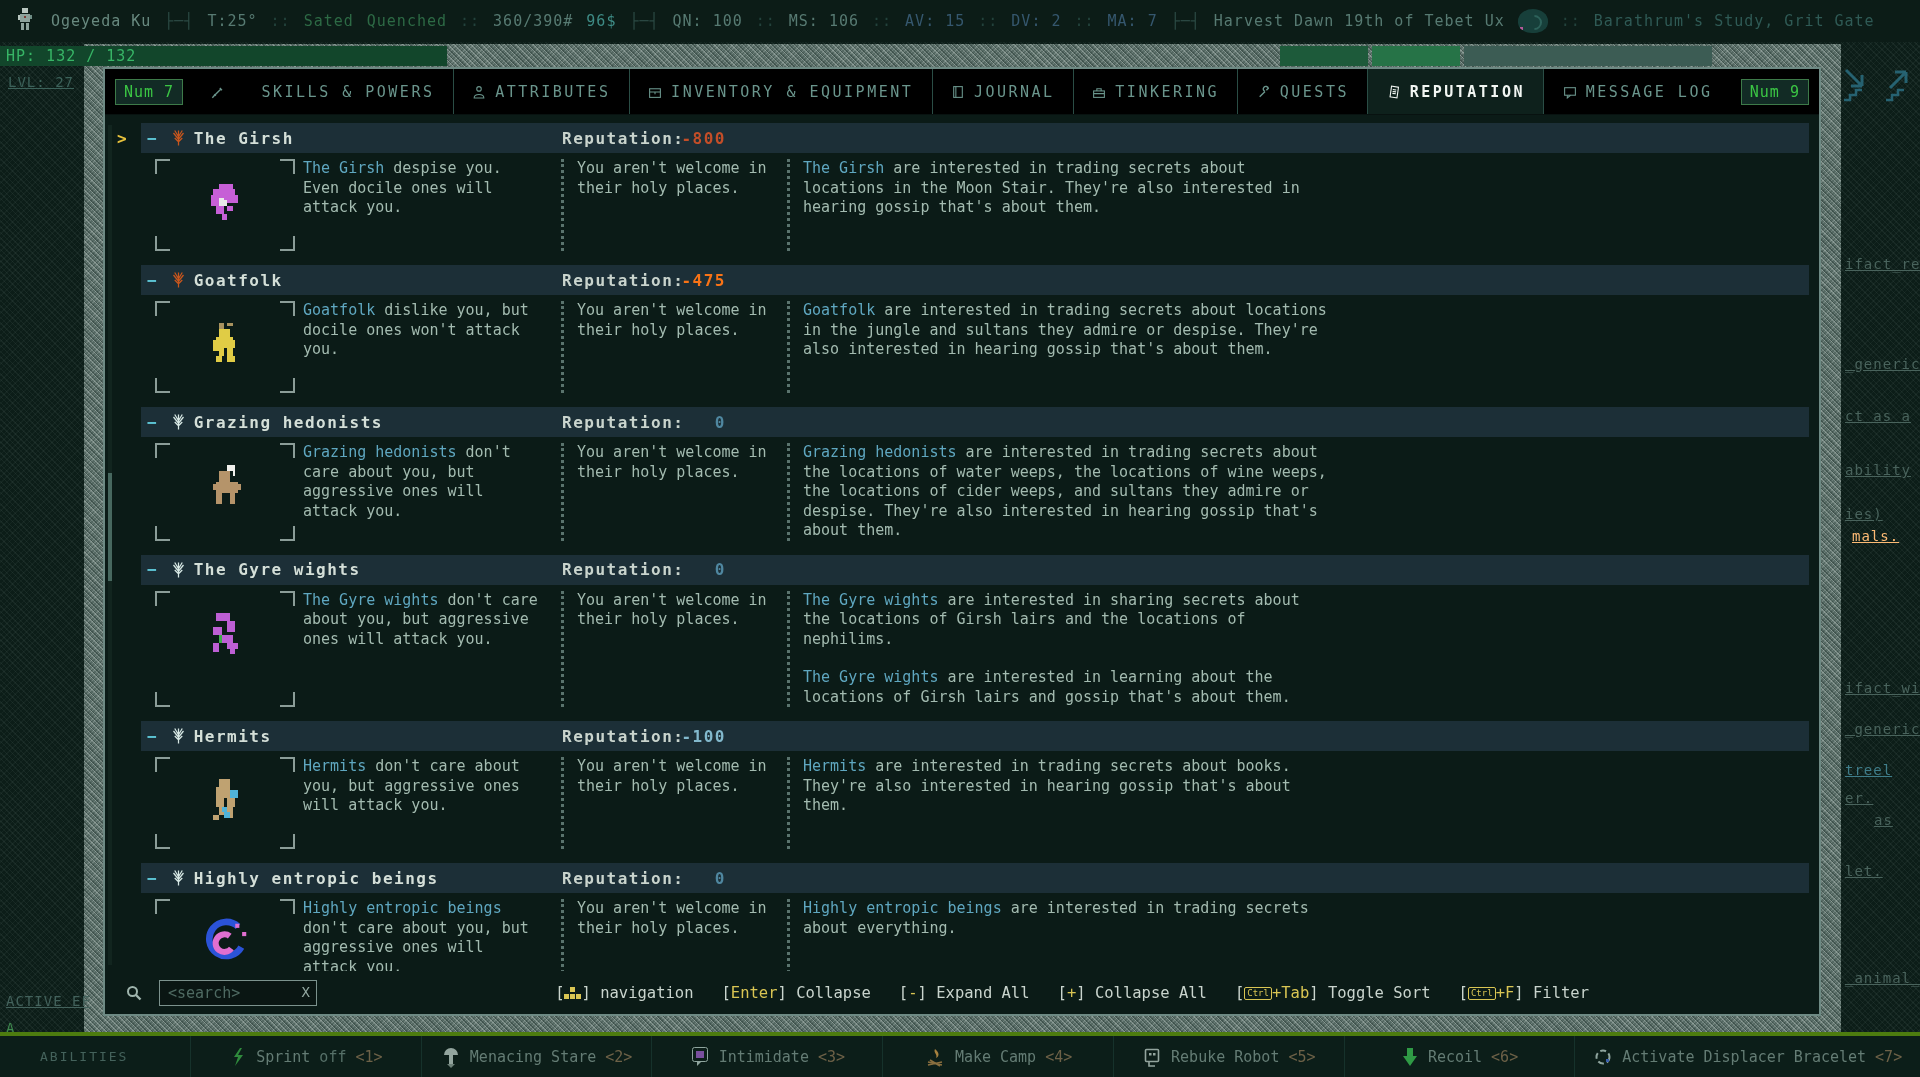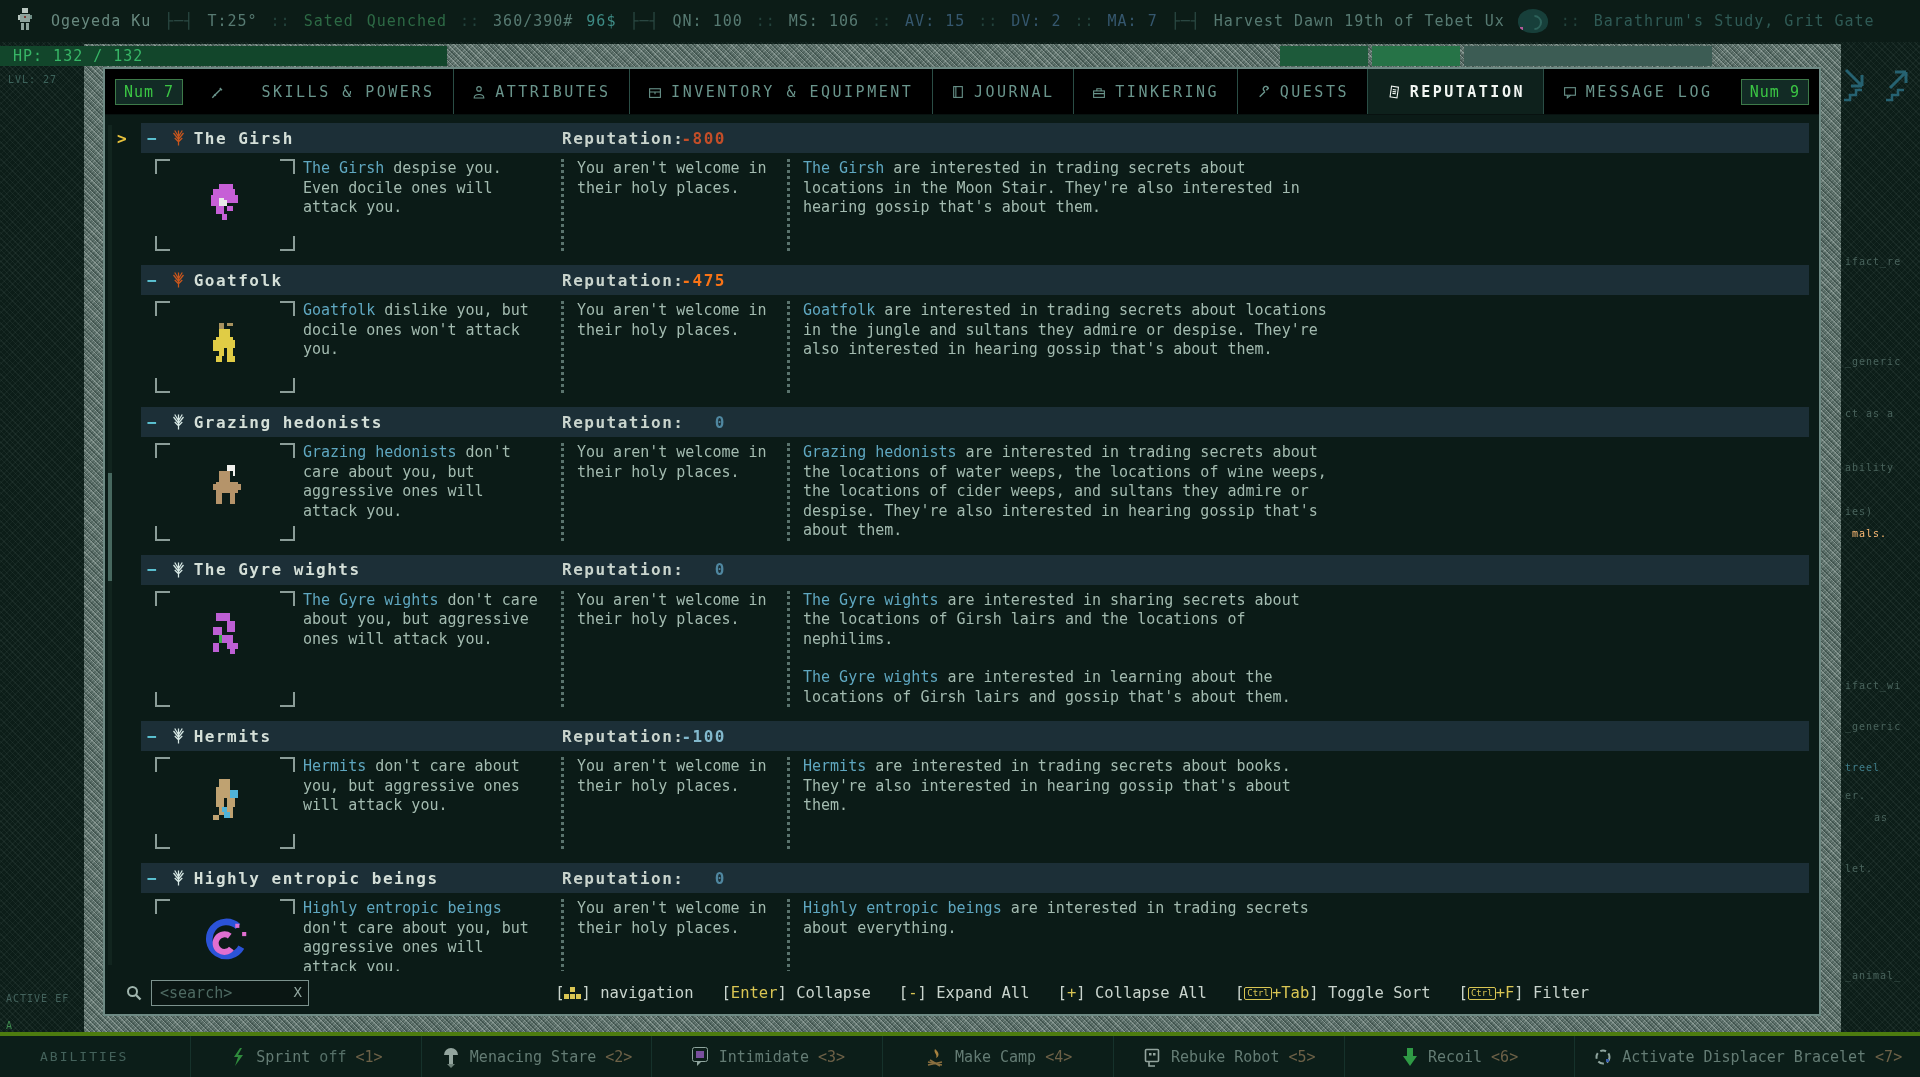--- a/index.html
+++ b/index.html
@@ -25,24 +25,24 @@
   .tb-green{color:#2d6a45;}
   .tb-money{color:#3e8b85;}
   .tb-blue{color:#35576e;}
   .tb-loc{color:#2f5a55;}
   .moon{position:relative;width:30px;height:24px;border-radius:50% 50% 45% 45%;background:#173f3a;overflow:hidden;}
   .moon i{position:absolute;left:9px;top:6px;width:11px;height:11px;border-radius:50%;
           border:2px solid #2d625a;border-left-color:transparent;border-bottom-color:transparent;transform:rotate(45deg);}
   .moon b{position:absolute;left:2px;bottom:3px;width:3px;height:3px;background:#b45a9a;}
   
   .hpbar{position:absolute;left:0;top:46px;width:447px;height:20px;background:#12462b;
-    color:#37b566;font-size:15px;letter-spacing:1px;line-height:20px;padding-left:13px;box-sizing:border-box;}
+    color:#37b566;font-size:15px;letter-spacing:1px;line-height:20px;padding-left:6px;box-sizing:border-box;}
   .band-seg{position:absolute;top:46px;height:20px;}
   
-  .frag{position:absolute;font-size:10px;color:#49635c;letter-spacing:1px;white-space:pre;}
+  .frag{position:absolute;font-size:14px;color:#49635c;letter-spacing:1px;white-space:pre;text-decoration:underline;}
   .stairs{position:absolute;top:66px;opacity:.8;}
   
   .modal{position:absolute;left:103px;top:67px;width:1718px;height:949px;box-sizing:border-box;
     background:#0b1b17;border:2px solid #6e8a84;}
   
   .tabbar{display:flex;align-items:stretch;height:45px;background:#000000;border-bottom:1px solid #081210;}
   .numbox{align-self:center;margin:0 10px;padding:3px 8px;border:1px solid #3d7a49;color:#3bc544;
     font-size:15px;letter-spacing:1px;background:#122b25;}
   .tab{flex:1 1 auto;display:flex;align-items:center;justify-content:center;gap:9px;
     color:#6a958c;font-size:15px;letter-spacing:2.5px;border-left:1px solid #2a4d45;cursor:pointer;white-space:nowrap;padding:0 14px;}
@@ -77,21 +77,21 @@
   .fcol p:last-child{margin-bottom:0;}
   .c1{width:240px;}
   .c2,.c3{border-left:3px dotted #5a736d;padding-left:13px;}
   .c2{width:195px;}
   .c3{width:525px;}
   .hl{color:#5fa7c0;}
   
   .mfooter{position:absolute;left:0;bottom:0;width:100%;height:43px;display:flex;align-items:center;
     box-sizing:border-box;padding:0 18px 0 20px;background:#0b1b17;}
   .searchwrap{position:relative;display:flex;align-items:center;gap:8px;}
-  .searchbox{position:relative;}
+  .searchbox{position:relative;margin-left:8px;}
   .searchbox input{width:158px;height:26px;background:#0a1613;border:1px solid #7c928d;color:#9fb5ad;
     font-family:"DejaVu Sans Mono",monospace;font-size:15px;padding:0 22px 0 8px;box-sizing:border-box;outline:none;}
   .searchbox input::placeholder{color:#4e6a62;}
   .clearx{position:absolute;right:7px;top:4px;color:#93a8a1;font-size:14px;cursor:pointer;}
   .hints{display:flex;gap:28px;margin-left:auto;margin-right:212px;font-size:15.5px;color:#c9d4cd;white-space:nowrap;}
   .hint .key{color:#d9c553;}
   .hint .br{color:#c9d4cd;}
   .kctrl{display:inline-block;border:1px solid #d9c553;border-radius:2px;color:#d9c553;
     font-size:9px;line-height:11px;padding:0 2px;vertical-align:2px;}
   

